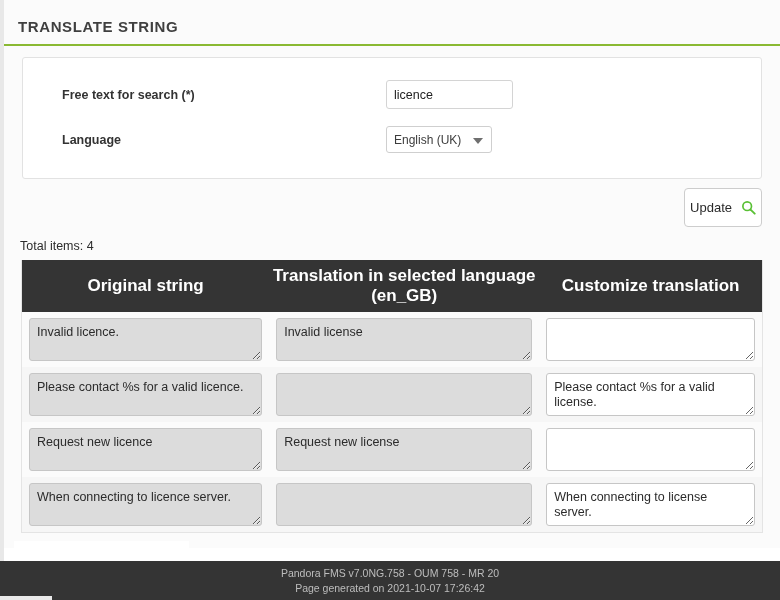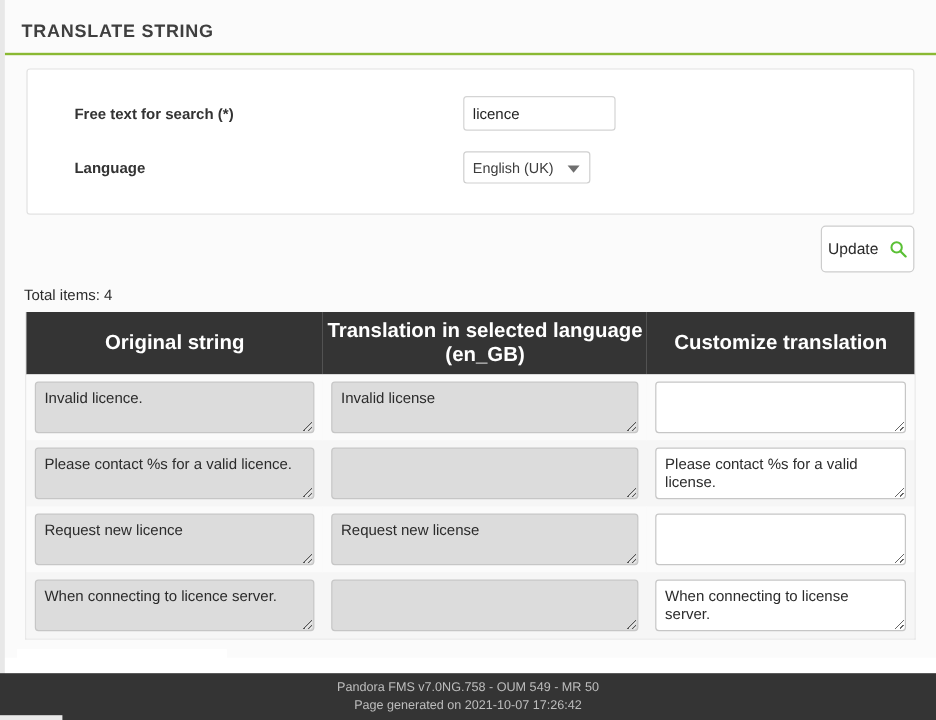--- a/index.html
+++ b/index.html
@@ -310,18 +310,18 @@
     <div style="display:flex;align-items:flex-start;justify-content:space-between;">
       <div class="total-items total-items-bottom">Total items: 4</div>
     </div>
 
   </div>
 
   <div class="white-band-left"></div>
   <div class="white-band"></div>
 
   <div class="footer">
-    <div>Pandora FMS v7.0NG.758 - OUM 549 - MR 50</div>
+    <div>Pandora FMS v7.0NG.758 - OUM 758 - MR 20</div>
     <div>Page generated on 2021-10-07 17:26:42</div>
   </div>
   <div class="footer-strip-left"></div>
 
 </div>
 
 </body></html>

